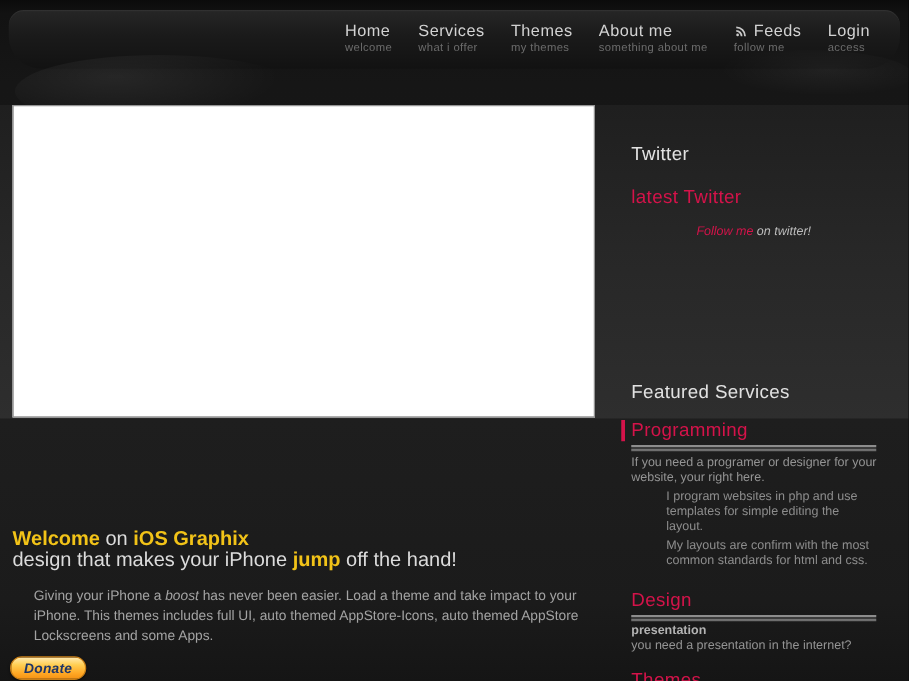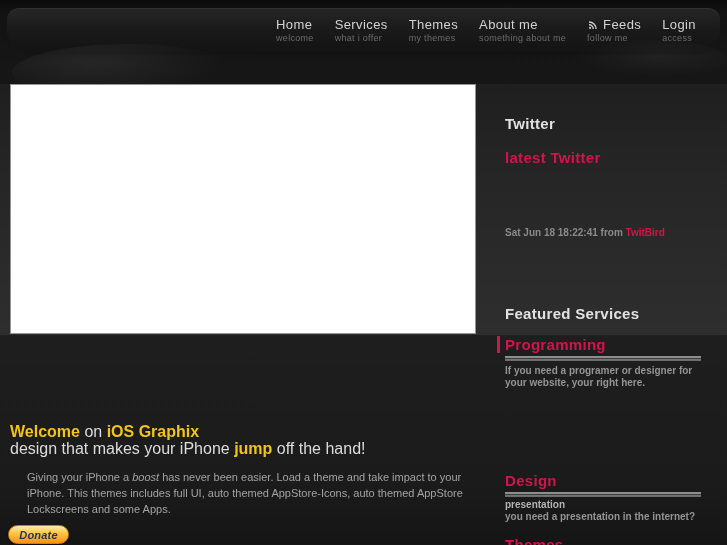--- a/index.html
+++ b/index.html
@@ -42,21 +42,21 @@
   }
   .nav-sub { font-size:9px; color:#6c6c6c; letter-spacing:0.3px; margin-top:1px; }
   .rss-icon svg { display:block; }
   
   .white-box {
     position:absolute; left:10px; top:84px; width:466px; height:250px;
     background:#ffffff; border:1px solid #949494;
   }
   
   .sidebar { position:absolute; left:505px; top:84px; width:200px; height:461px; }
-  .sidebar .abs { position:absolute; left:0;font-weight:bold; }
+  .sidebar .abs { position:absolute; left:0; }
   .sb-h2 { font-size:15px; font-weight:400; color:#e2e2e2; letter-spacing:0.3px; }
   .sb-h3 { font-size:15px; font-weight:400; color:#d4134a; letter-spacing:0.3px; }
   .follow-line { width:196px; text-align:center; font-style:italic; font-size:10px; color:#bdbdbd; }
   .follow-link { color:#d4134a; cursor:pointer; }
   .tweet-text { font-size:10px; color:#979797; line-height:13px; width:200px; }
   .tweet-date { font-size:10px; color:#8a8a8a; line-height:13px; }
   .twitbird-link { color:#d4134a; cursor:pointer; }
   .divider {
     width:196px; height:5px;
     background:linear-gradient(180deg,#8d8d8d 0, #8d8d8d 2px, #3c3c3c 2px, #3c3c3c 3px, #767676 3px, #6a6a6a 5px);
@@ -131,32 +131,36 @@
   </div>
 
   <div class="white-box"></div>
 
   <div class="sidebar">
 
     <div class="abs sb-h2" style="top:31px;">Twitter</div>
 
     <div class="abs sb-h3" style="top:65px;">latest Twitter</div>
 
+    <div class="abs follow-line" style="top:96px;">
+      <span class="follow-link">Follow me</span><span> on twitter!</span>
+    </div>
 
     <div class="abs" style="top:142px;">
-      <div class="tweet-date">
-        <span>Sat Jun 18 18:22:41 from </span><span class="twitbird-link">TwitBird</span>
-      </div>
     </div>
 
     <div class="abs sb-h3 prog-heading" style="top:252px;">Programming</div>
 
     <div class="abs sb-h2" style="top:221px;">Featured Services</div>
     <div class="abs divider" style="top:272px;"></div>
     <div class="abs sb-p" style="top:281px;">If you need a programer or designer for your website, your right here.</div>
+    <div class="abs sb-list" style="top:308px;">
+      <div class="li">I program websites in php and use templates for simple editing the layout.</div>
+      <div class="li">My layouts are confirm with the most common standards for html and css.</div>
+    </div>
 
     <div class="abs sb-h3" style="top:388px;">Design</div>
     <div class="abs divider" style="top:408px;"></div>
     <div class="abs mini-title" style="top:415px;">presentation</div>
     <div class="abs sb-p" style="top:427px;">you need a presentation in the internet?</div>
 
     <div class="abs sb-h3" style="top:452px;">Themes</div>
   </div>
 
   <div class="main-text">

